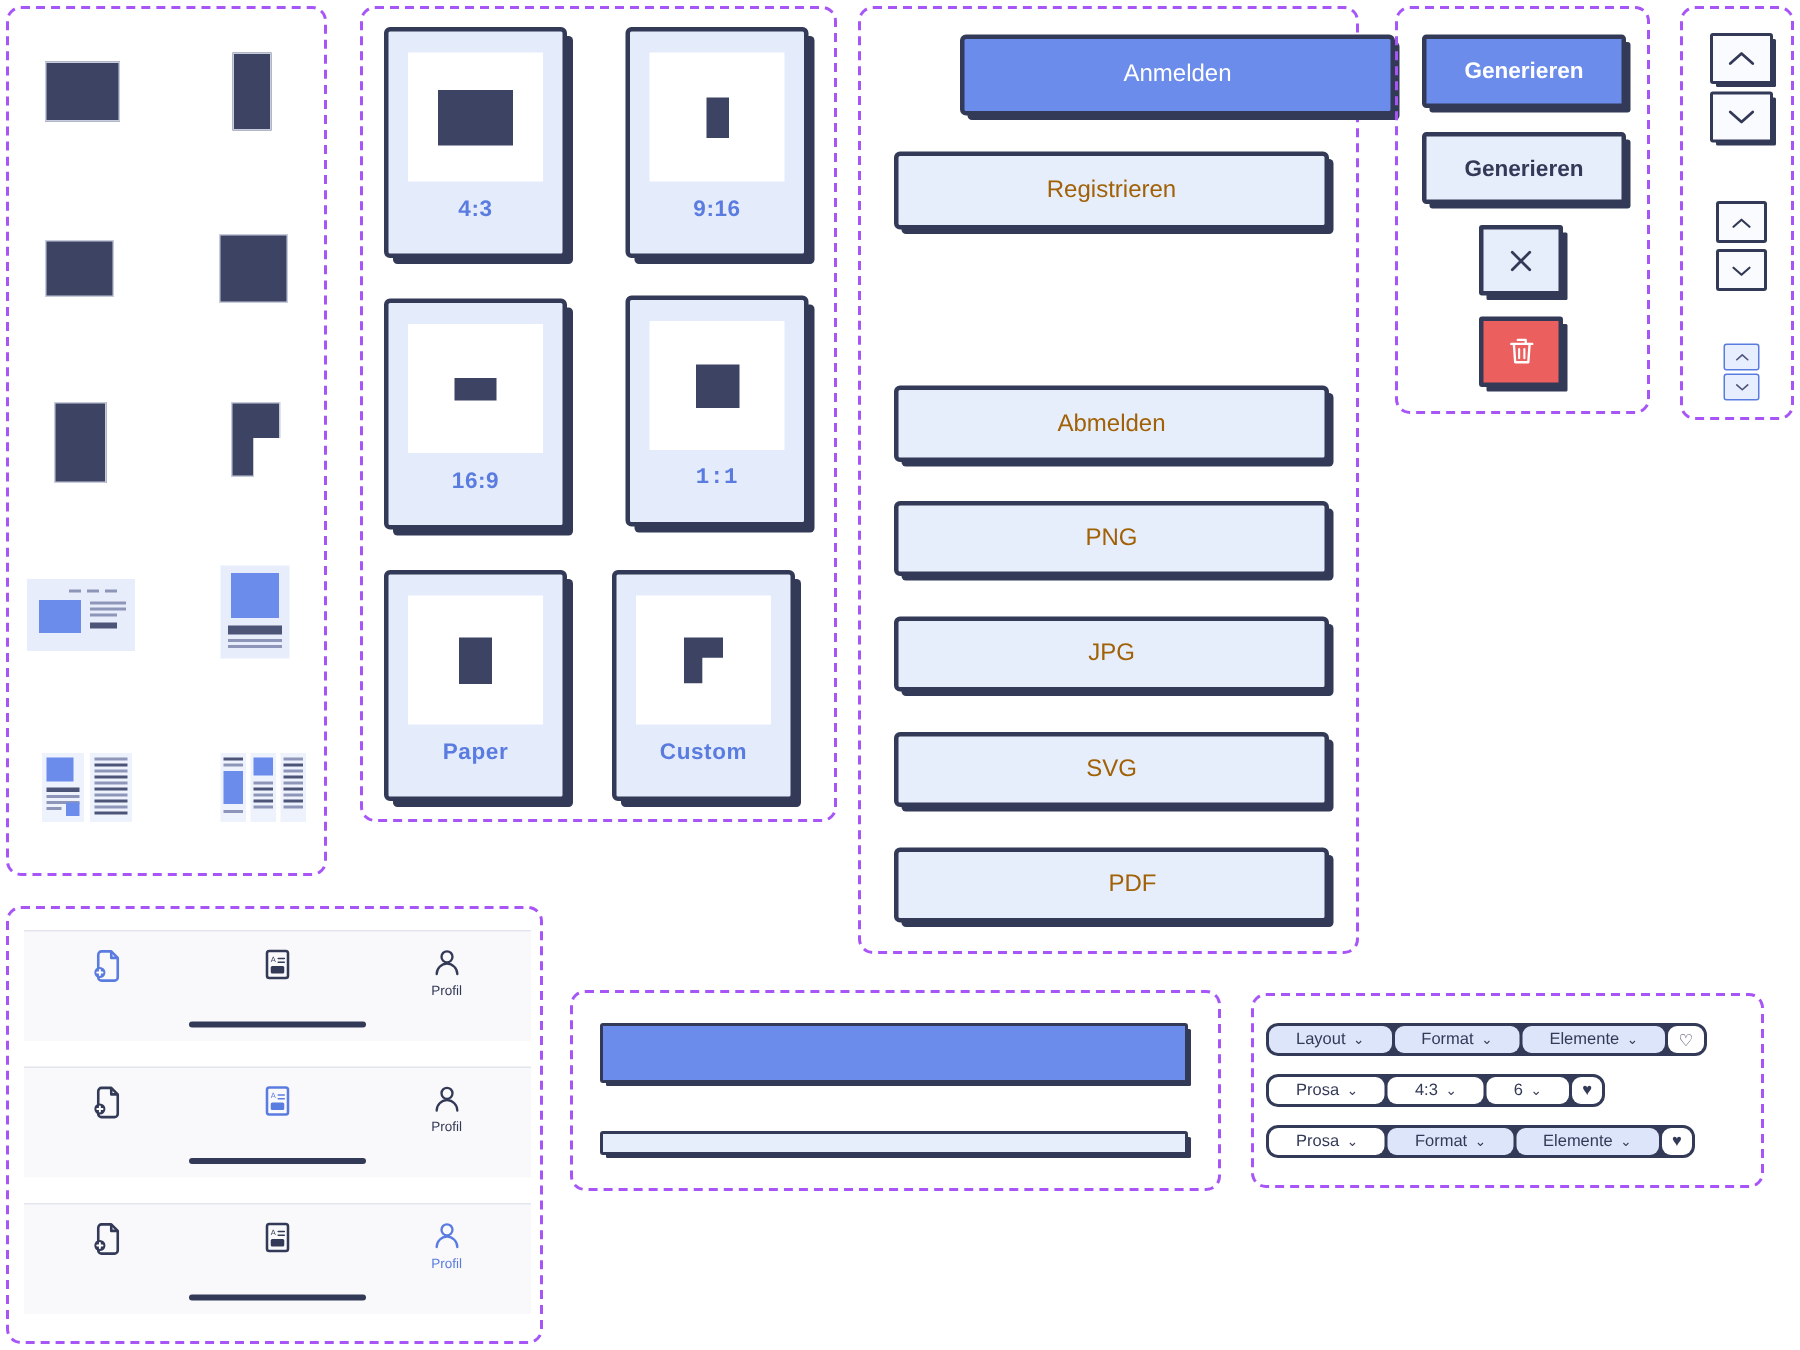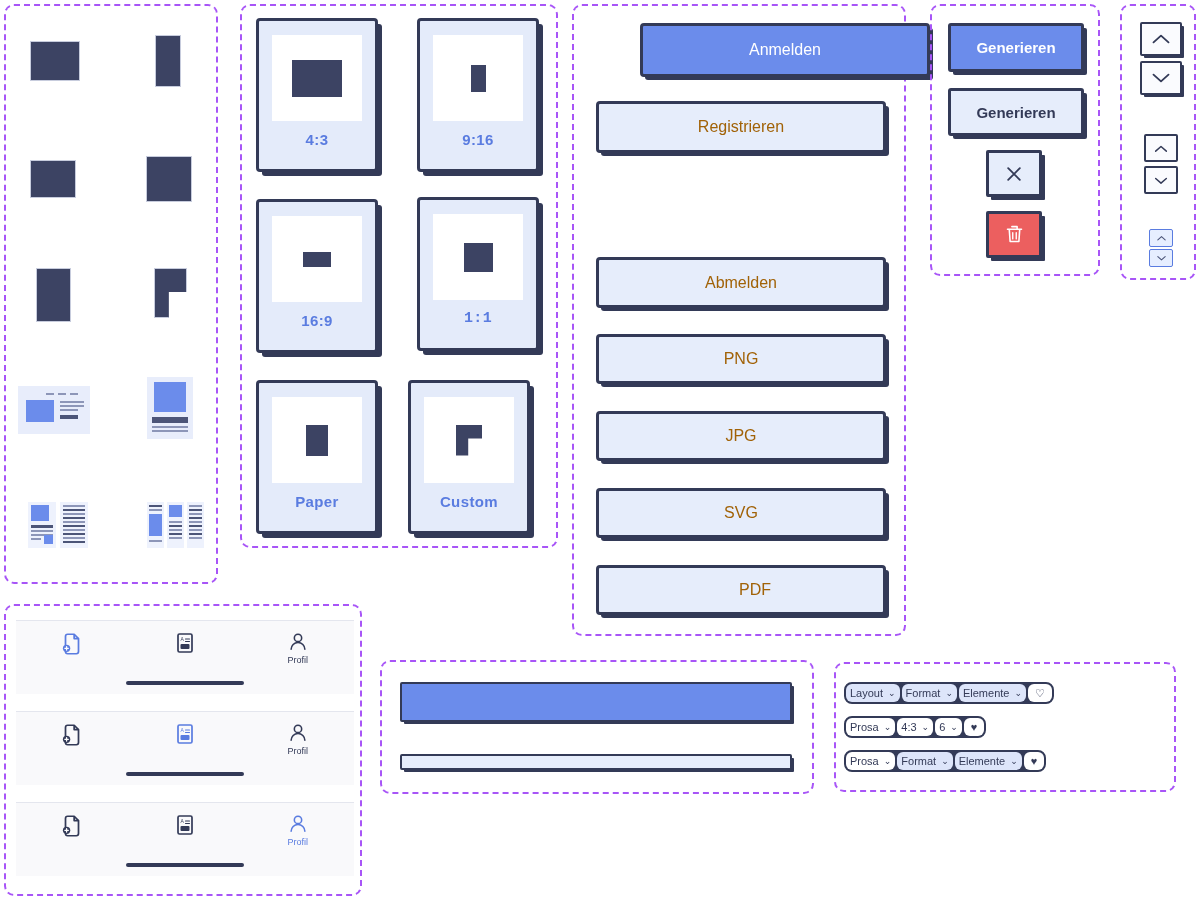--- a/index.html
+++ b/index.html
@@ -171,21 +171,21 @@
     background: #333a57;
     border: 2px solid #333a57;
     border-radius: 8px;
     padding: 0;
     gap: 2px;
     height: 22px;
   }
   .chip {
     height: 18px;
     display: flex; align-items: center; gap: 5px;
-    padding: 0 4px;
+    padding: 0 18px;
     background: #ffffff;
     border-radius: 6px;
     font-size: 11px;
     color: #333a57;
     white-space: nowrap;
     cursor: pointer;
   }
   .chip.tinted { background: #dde5fa; }
   .chip.heart { padding: 0 7px; }
   .chev { font-size: 9px; color: #333a57; display:inline-block; }

